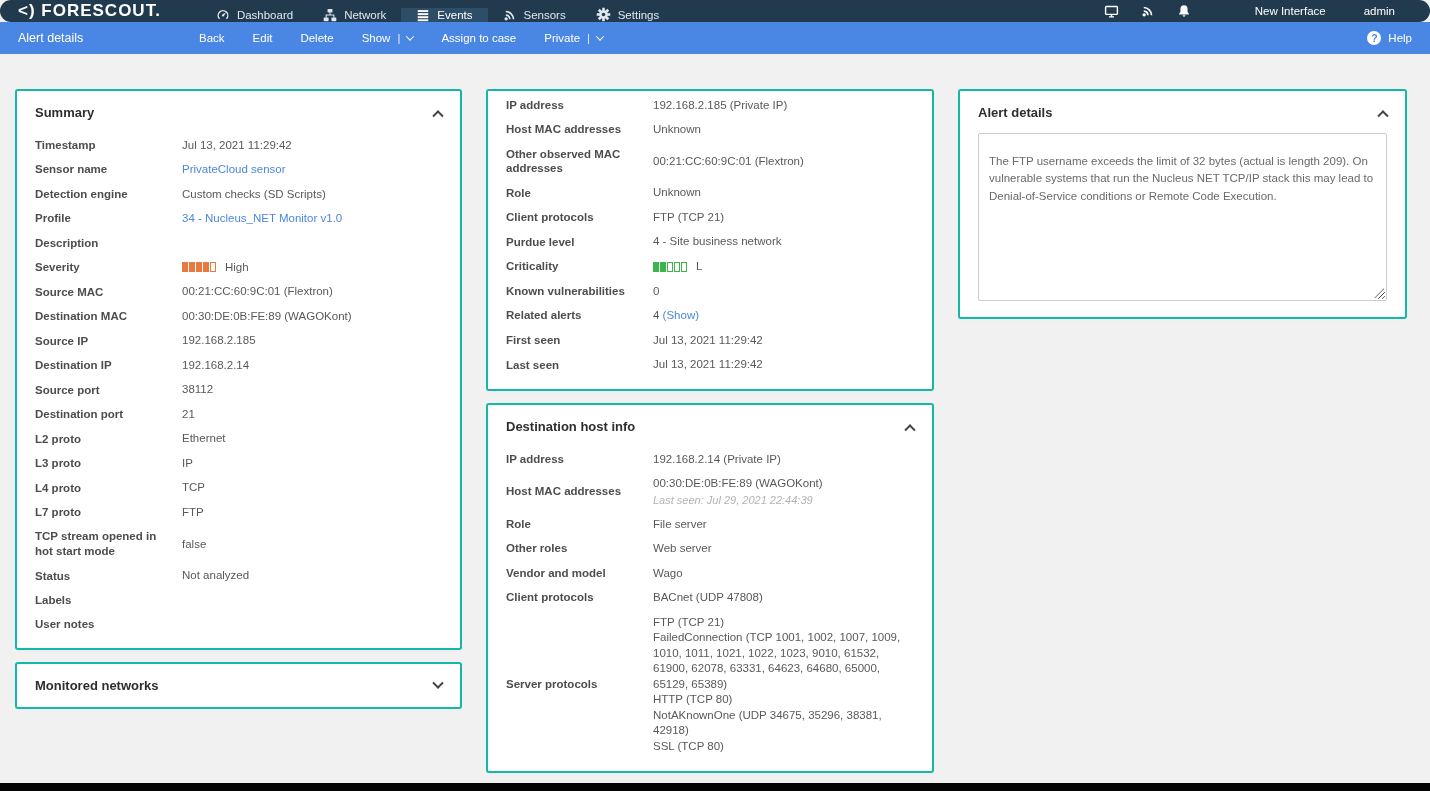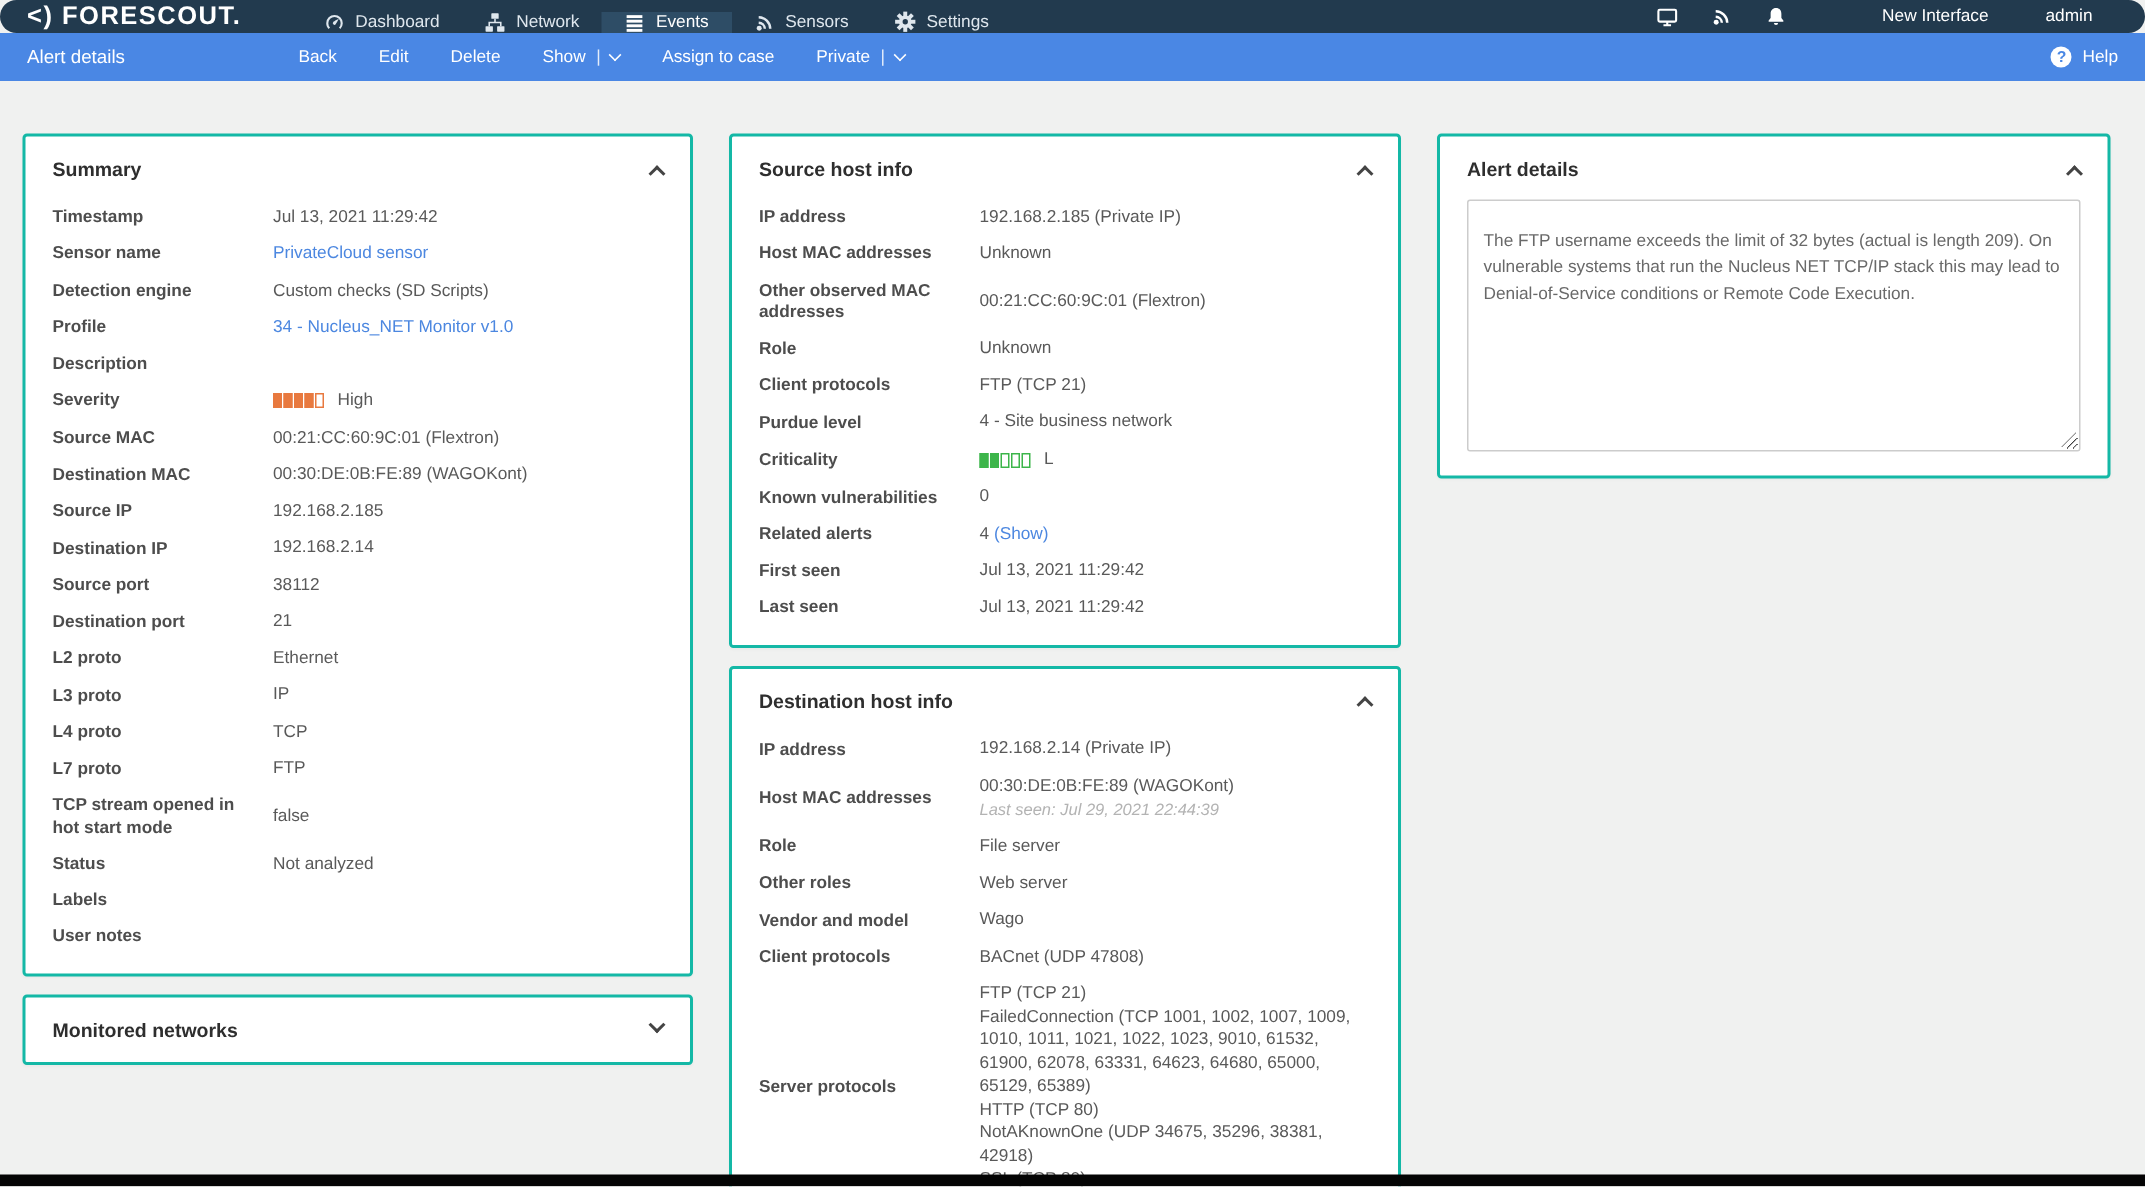--- a/index.html
+++ b/index.html
@@ -289,24 +289,20 @@
       <section class="panel">
         <div class="panel-header" style="padding-bottom:14px;">
           <h2>Monitored networks</h2>
           <span class="chev down"></span>
         </div>
       </section>
     </div>
 
     <div class="col col2">
       <section class="panel">
-        <div class="panel-header">
-          <h2>Source host info</h2>
-          <span class="chev up"></span>
-        </div>
         <div class="rows" id="source-rows">
             <div class="row">
               <div class="row-label">IP address</div>
               <div class="row-value"><span>192.168.2.185 (Private IP)</span></div>
             </div>
             <div class="row">
               <div class="row-label">Host MAC addresses</div>
               <div class="row-value"><span>Unknown</span></div>
             </div>
             <div class="row">

